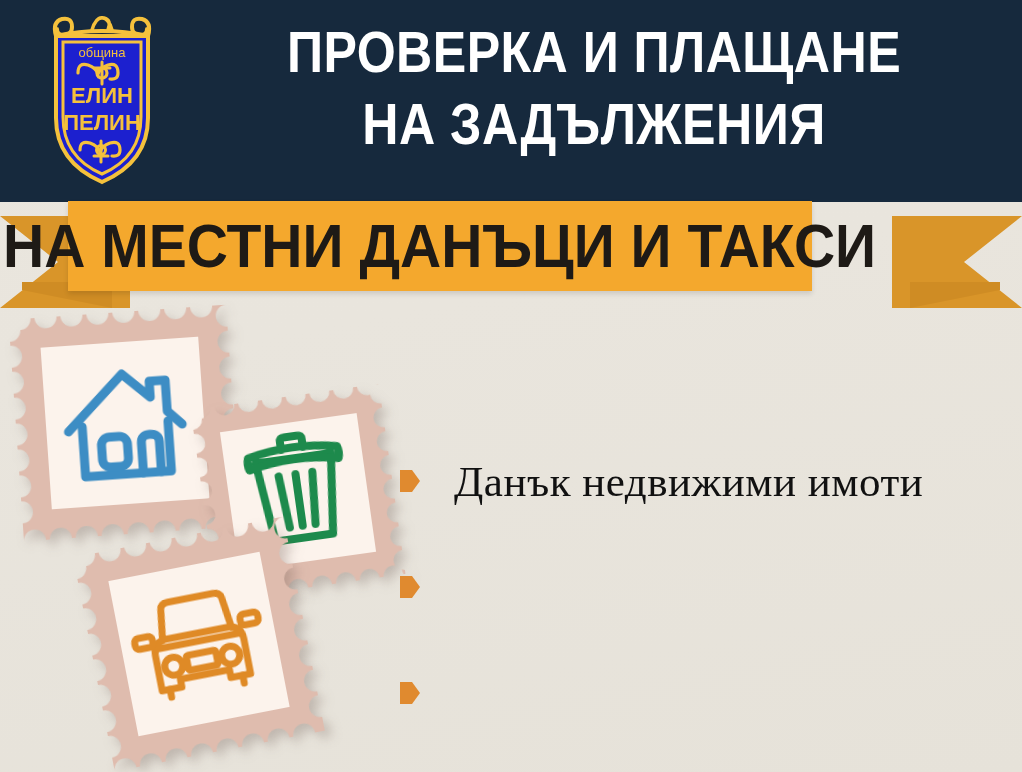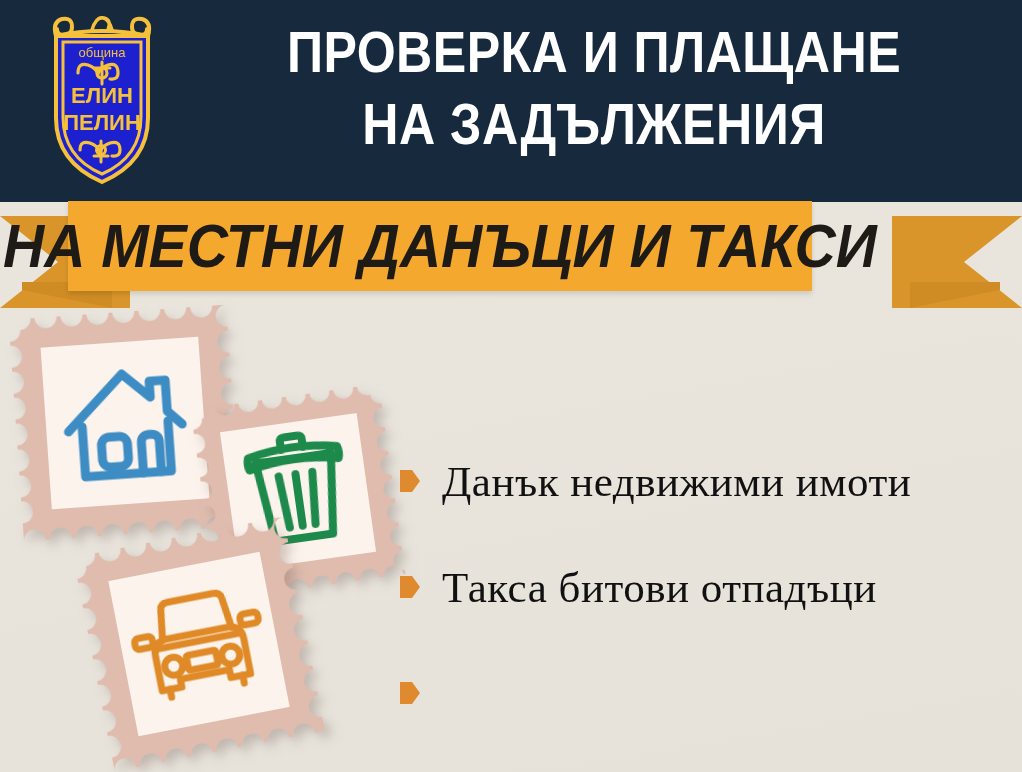--- a/index.html
+++ b/index.html
@@ -95,21 +95,20 @@
     position: absolute;
     left: 68px;
     top: 5px;
     width: 744px;
     height: 90px;
     background: #f4a82d;
     display: flex;
     align-items: center;
     justify-content: center;
     box-shadow: 0 3px 5px rgba(0,0,0,0.12);
-    font-style: italic;
   }
   .ribbon-text {
     color: #1e1a16;
     font-family: "Liberation Sans Narrow", "Liberation Sans", sans-serif;
     font-weight: bold;
     font-size: 62px;
     line-height: 62px;
     letter-spacing: 0px;
     transform: scaleX(0.92);
     white-space: nowrap;
@@ -141,20 +140,21 @@
     margin-right: 22px;
     background: #e08a2f;
     clip-path: polygon(0 0, 12px 0, 20px 11px, 12px 22px, 0 22px);
   }
   .tax-label {
     font-family: "Liberation Serif", "DejaVu Serif", serif;
     font-size: 43px;
     color: #111111;
     letter-spacing: 0.5px;
     white-space: nowrap;
+    margin-left: 12px;
   }
 </style>
 </head>
 <body>
 
 <div id="poster">
 
   <div class="header">
 
     <div class="crest">
@@ -364,21 +364,20 @@
 
   <div class="tax-list">
 
     <div class="tax-item">
       <span class="bullet"></span>
       <span class="tax-label">Данък недвижими имоти</span>
     </div>
 
     <div class="tax-item">
       <span class="bullet"></span>
-      <span class="tax-label">Такса битови отпадъци</span>
     </div>
 
     <div class="tax-item">
       <span class="bullet"></span>
     </div>
 
   </div>
 
 </div>
 

